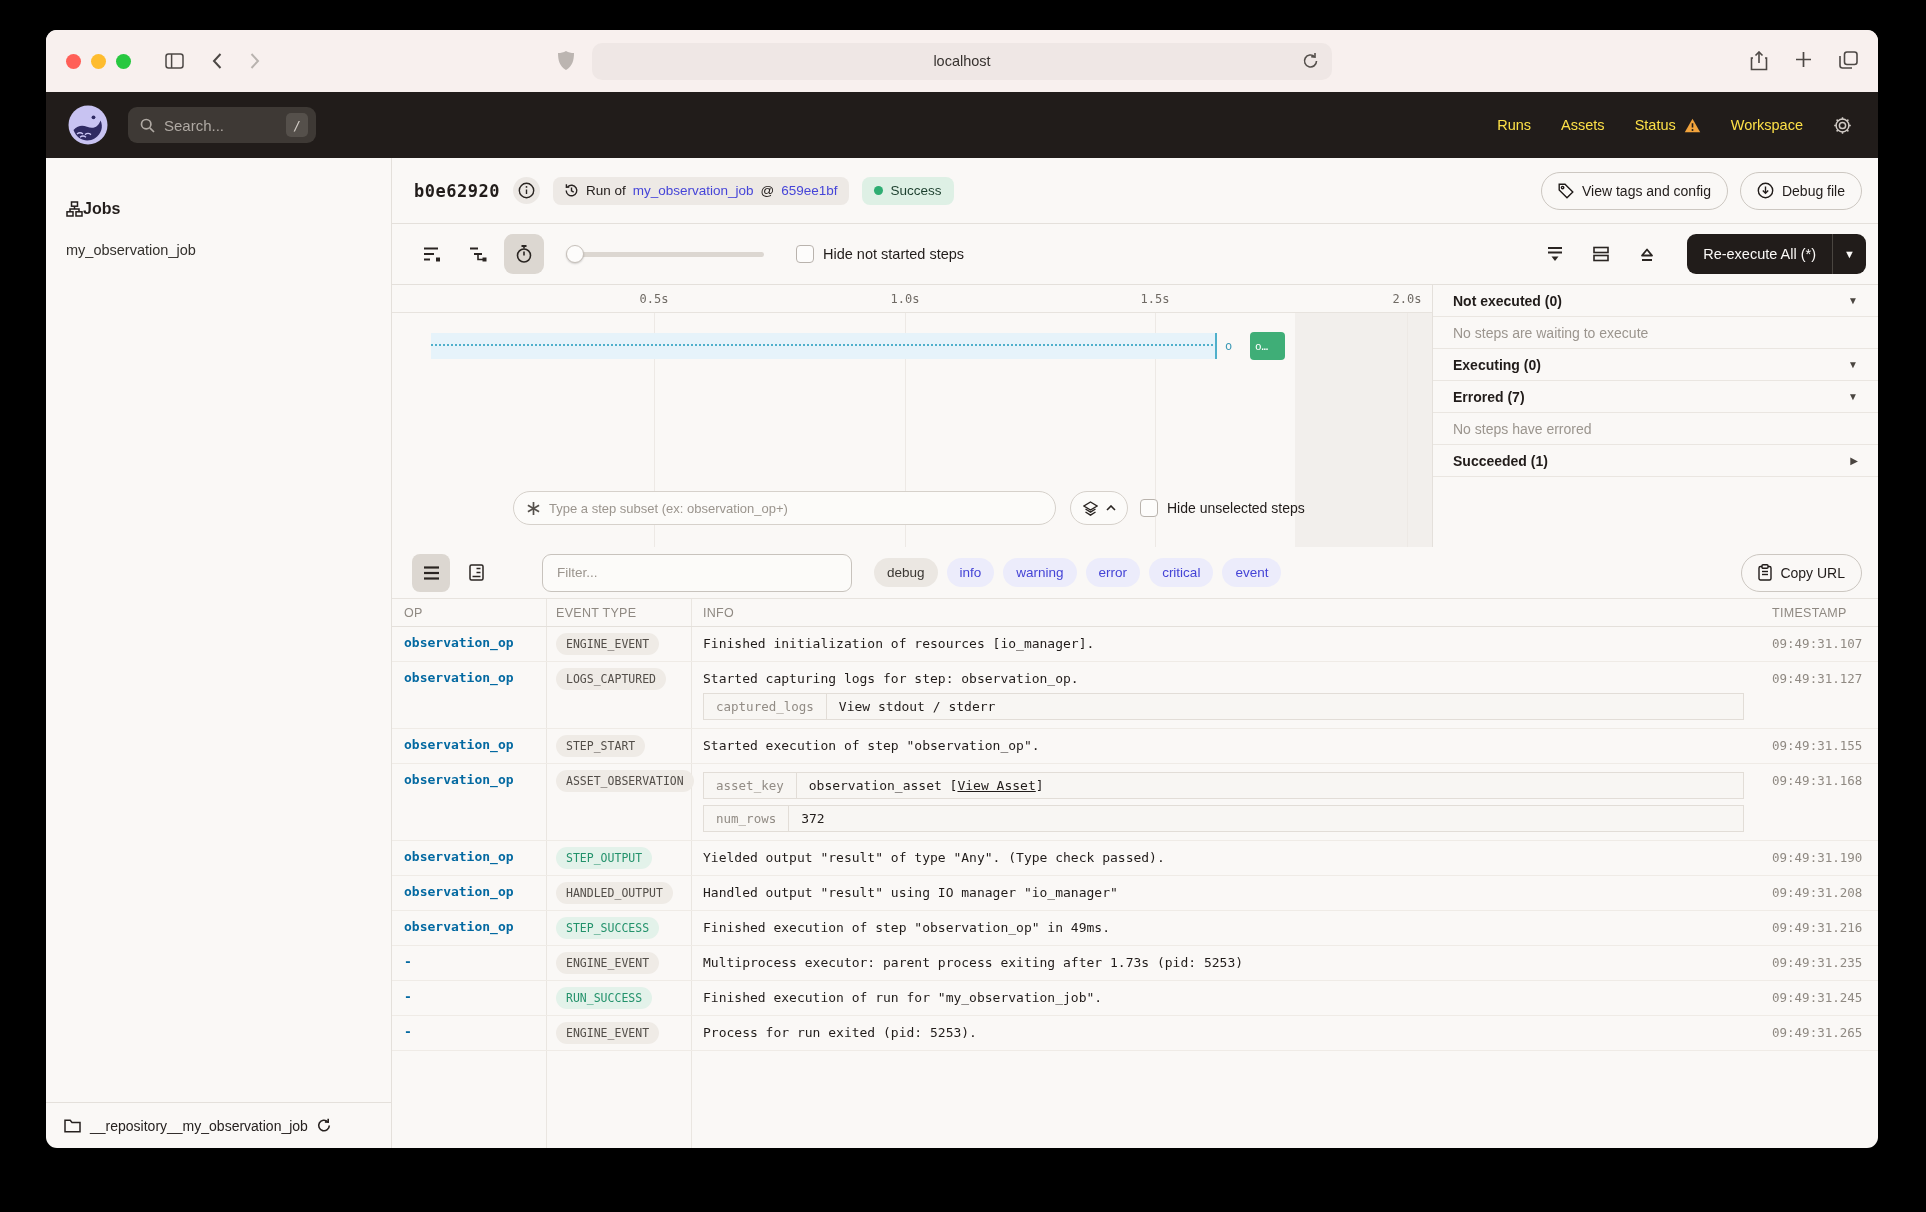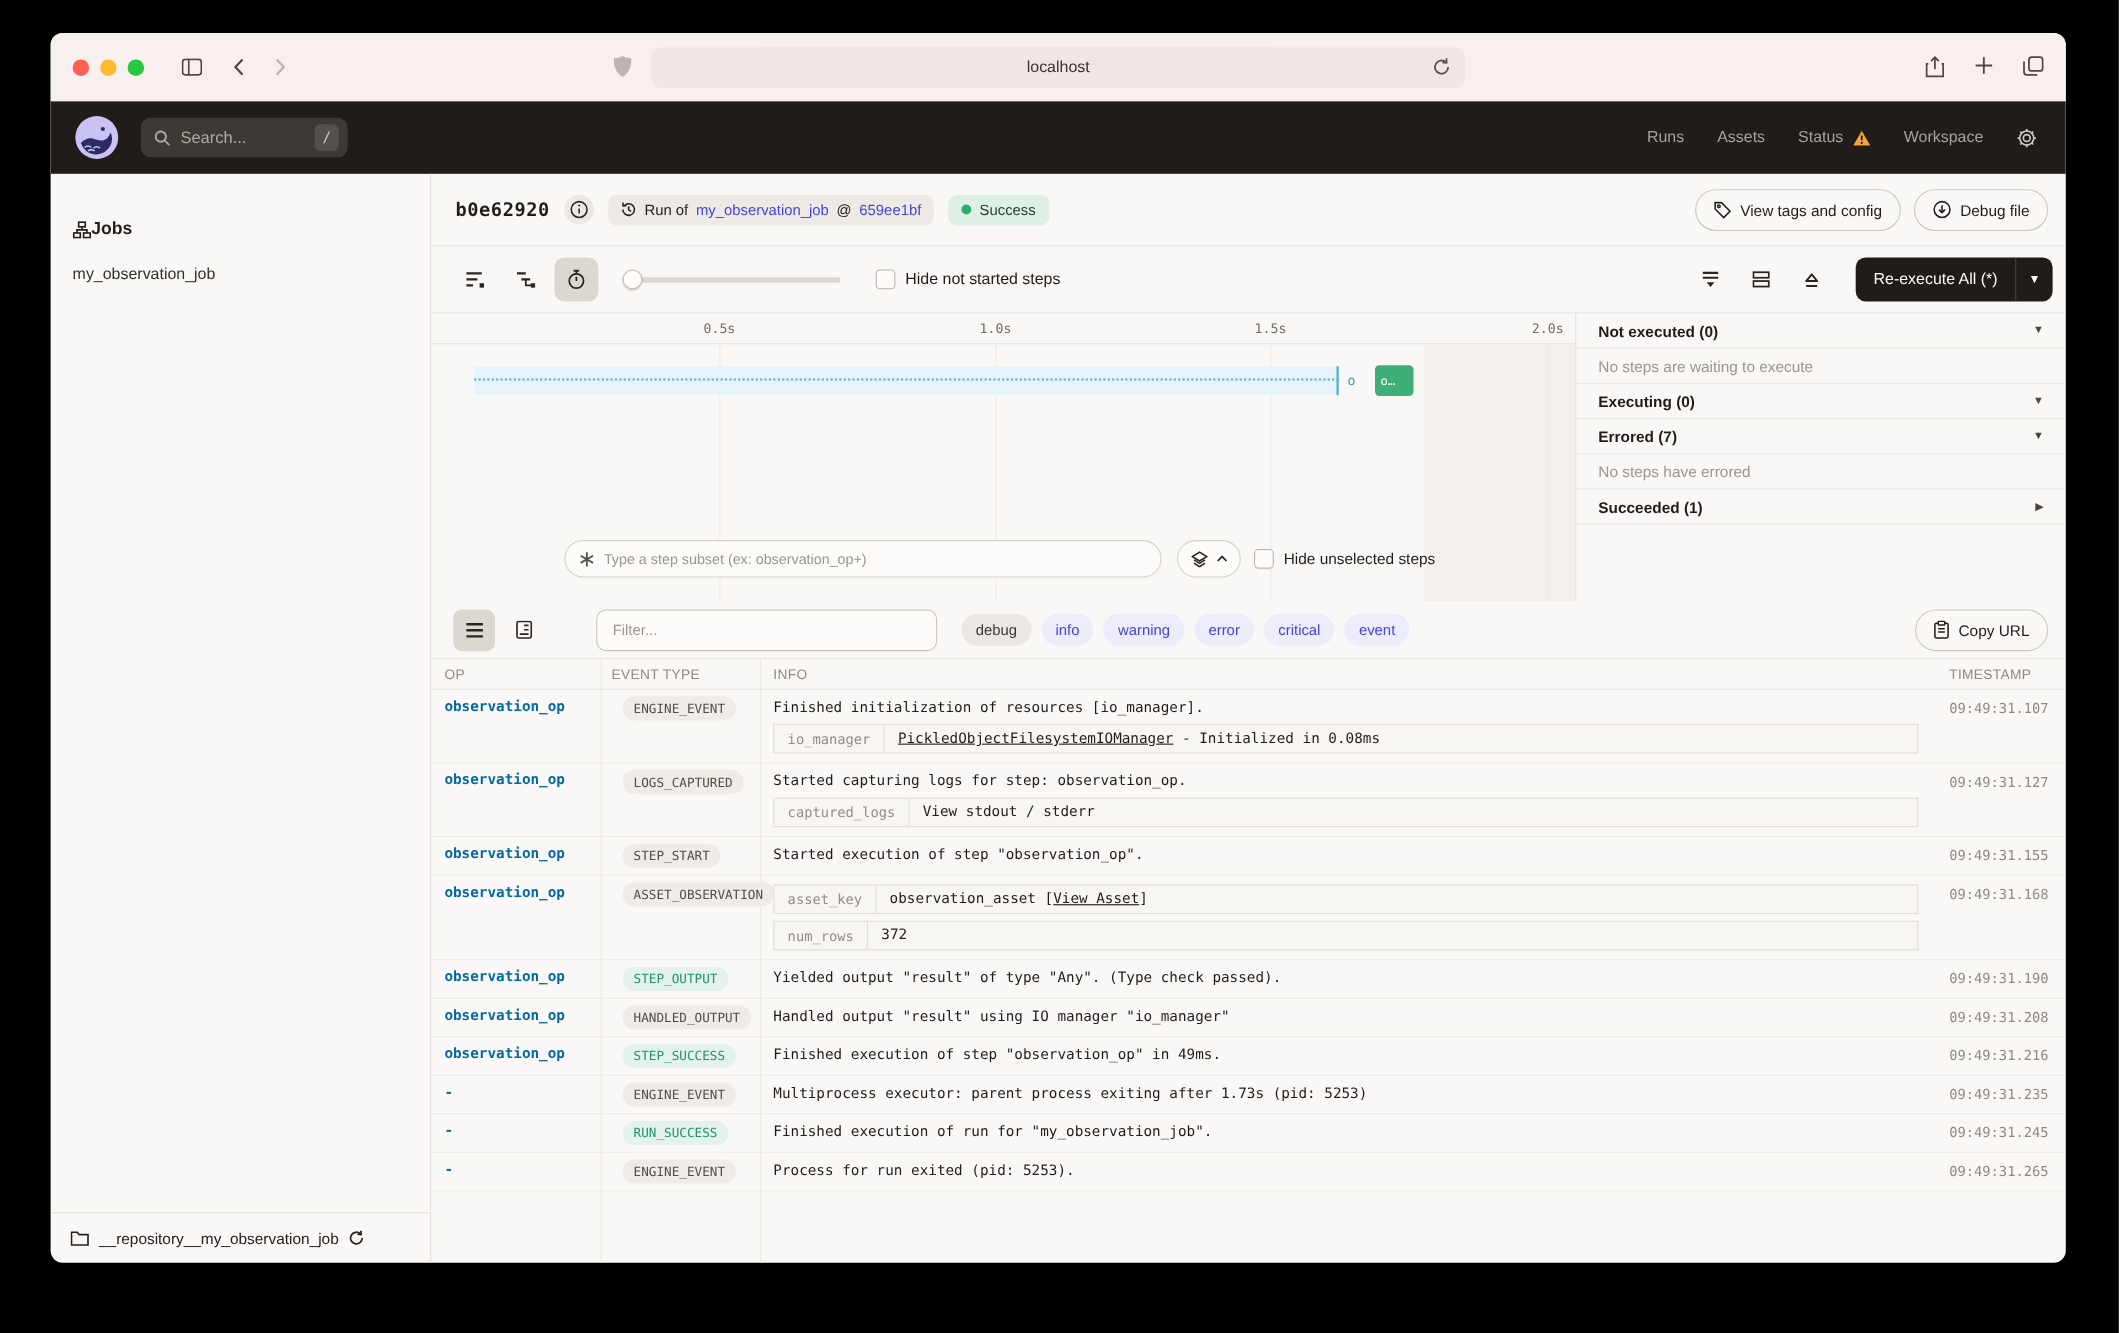--- a/index.html
+++ b/index.html
@@ -28,21 +28,21 @@
   
   .topnav { flex:0 0 66px; background:#211C1A; display:flex; align-items:center;
             padding:0 26px 0 22px; }
   .search { margin-left:20px; width:188px; height:36px; background:#3E3935; border-radius:9px;
             display:flex; align-items:center; padding:0 8px 0 12px; gap:9px; }
   .search-text { color:#AFA9A3; font-size:15px; }
   .slash { margin-left:auto; width:22px; height:24px; background:#55504B; border-radius:5px;
            color:#D3CDC7; font-family:"DejaVu Sans Mono",monospace; font-size:13px;
            display:flex; align-items:center; justify-content:center; }
   .nav-links { margin-left:auto; display:flex; align-items:center; gap:30px;
-               color:#a3a3a3; font-size:14.5px;text-align:center; }
+               color:#fde047; font-size:14.5px;text-align:center; }
   .nav-link { display:flex; align-items:center; gap:8px; cursor:default; }
   .gear { color:#CFC9C4; margin-left:30px; }
 
   
   .body-row { flex:1; display:flex; min-height:0; }
   .sidebar { flex:0 0 346px; border-right:1px solid #E4E0DB; display:flex;
              flex-direction:column; }
   .sidebar-head { padding:24px 20px 16px; display:flex; align-items:center; gap:0;
                   font-weight:bold; font-size:16px; color:#231E1C;margin-top:18px; }
   .sidebar-item { padding:8px 20px; font-size:14.5px; color:#33302C; }
@@ -147,21 +147,21 @@
                font-family:"DejaVu Sans Mono",monospace; }
   .col-sep { position:absolute; top:0; bottom:0; width:1px; background:#EAE6E1; }
   .table-header { display:grid; grid-template-columns:154px 145px 1071px 1fr; height:28px;
                   align-items:center; border-bottom:1px solid #E4E0DB;
                   font-family:"Liberation Sans",sans-serif; font-size:12.5px; color:#8F8982;
                   letter-spacing:.3px; position:relative; }
   .th { padding-left:12px; }
   .log-row { display:grid; grid-template-columns:154px 145px 1071px 1fr;
              border-bottom:1px solid #EFEBE6; align-items:start; position:relative; }
   .cell-op { padding:8px 10px 8px 12px; font-weight:bold; font-size:13px; color:#0369a1; }
-  .cell-type { padding:6px 8px 6px 20px; }
+  .cell-type { padding:6px 8px 6px 10px; }
   .pill { display:inline-block; font-size:11.5px; padding:4px 10px; border-radius:12px;
           white-space:nowrap; }
   .pill.gray { background:#EFEBE6; color:#534E49; }
   .pill.green { background:#E3F2EA; color:#23926B; }
   .cell-info { padding:0 18px 8px 12px; font-size:13px; color:#211C1A; }
   .info-text { padding-top:8px; line-height:17px; white-space:pre-wrap; }
   .meta-box { margin-top:6px; border:1px solid #E2DDD7; background:#F8F6F3; display:flex; }
   .meta-box.first-no-text { margin-top:8px; }
   .meta-label { padding:5px 12px; color:#928C85; font-size:12.5px;
                 border-right:1px solid #E2DDD7; white-space:nowrap; }
@@ -548,24 +548,20 @@
           <span class="th" style="padding-left:10px">EVENT TYPE</span>
           <span class="th">INFO</span>
           <span class="th" style="padding-left:10px">TIMESTAMP</span>
         </div>
         <div id="log-body">
             <div class="log-row">
               <div class="cell-op">observation_op</div>
               <div class="cell-type"><span class="pill gray">ENGINE_EVENT</span></div>
               <div class="cell-info">
                 <div class="info-text">Finished initialization of resources [io_manager].</div>
-                <div class="meta-box">
-                  <span class="meta-label">io_manager</span>
-                  <span class="meta-value"><span class="meta-link">PickledObjectFilesystemIOManager</span><span> - Initialized in 0.08ms</span></span>
-                </div>
               </div>
               <div class="cell-ts">09:49:31.107</div>
             </div>
             <div class="log-row">
               <div class="cell-op">observation_op</div>
               <div class="cell-type"><span class="pill gray">LOGS_CAPTURED</span></div>
               <div class="cell-info">
                 <div class="info-text">Started capturing logs for step: observation_op.</div>
                 <div class="meta-box">
                   <span class="meta-label">captured_logs</span>

